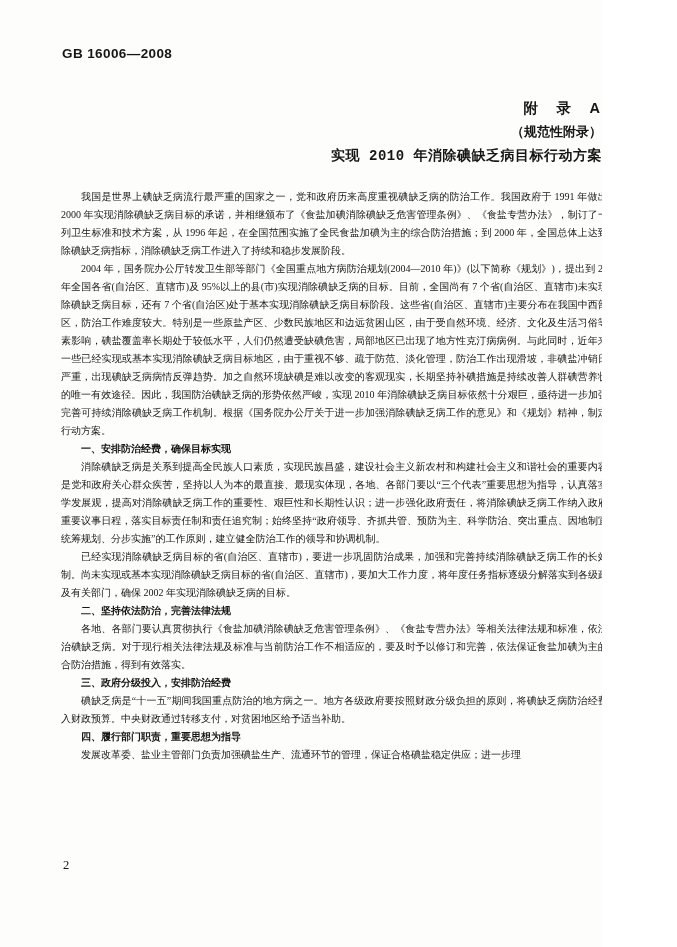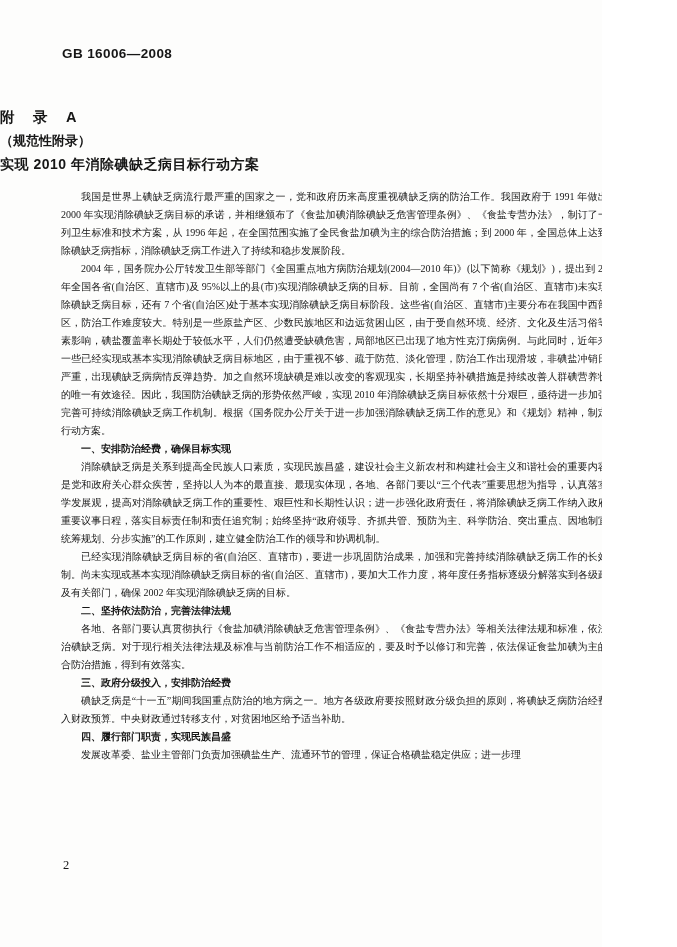--- a/index.html
+++ b/index.html
@@ -20,30 +20,30 @@
     top: 46px;
     left: 62px;
     font-family: "Liberation Sans", "DejaVu Sans", sans-serif;
     font-weight: 700;
     font-size: 13.5px;
     letter-spacing: 0.4px;
   }
 
   .title-block {
     position: absolute;
-    top: 108px;
+    top: 99px;
     left: 0;
     width: 100%;
-    text-align: left;
+    text-align: right;
     font-family: "Liberation Sans", "DejaVu Sans", sans-serif;
     font-weight: 700;
   }
   .app-label { font-size: 14.5px; letter-spacing: 2px; }
   .app-note  { font-size: 13px;   margin-top: 5px; }
-  .app-title { font-size: 14px;   margin-top: 6px; letter-spacing: 0.5px; }
+  .app-title { font-size: 14px;   margin-top: 6px; letter-spacing: 0.5px; font-family: Liberation Mono, monospace; }
 
   .content {
     position: absolute;
     top: 188px;
     left: 61px;
     width: 557px;
     font-size: 10px;
     line-height: 18px;
     text-align: justify;
   }
@@ -76,19 +76,19 @@
   <div class="content">
     <p class="para">我国是世界上碘缺乏病流行最严重的国家之一，党和政府历来高度重视碘缺乏病的防治工作。我国政府于 1991 年做出到 2000 年实现消除碘缺乏病目标的承诺，并相继颁布了《食盐加碘消除碘缺乏危害管理条例》、《食盐专营办法》，制订了一系列卫生标准和技术方案，从 1996 年起，在全国范围实施了全民食盐加碘为主的综合防治措施；到 2000 年，全国总体上达到消除碘缺乏病指标，消除碘缺乏病工作进入了持续和稳步发展阶段。</p>
     <p class="para">2004 年，国务院办公厅转发卫生部等部门《全国重点地方病防治规划(2004—2010 年)》(以下简称《规划》)，提出到 2010 年全国各省(自治区、直辖市)及 95%以上的县(市)实现消除碘缺乏病的目标。目前，全国尚有 7 个省(自治区、直辖市)未实现消除碘缺乏病目标，还有 7 个省(自治区)处于基本实现消除碘缺乏病目标阶段。这些省(自治区、直辖市)主要分布在我国中西部地区，防治工作难度较大。特别是一些原盐产区、少数民族地区和边远贫困山区，由于受自然环境、经济、文化及生活习俗等因素影响，碘盐覆盖率长期处于较低水平，人们仍然遭受缺碘危害，局部地区已出现了地方性克汀病病例。与此同时，近年来，一些已经实现或基本实现消除碘缺乏病目标地区，由于重视不够、疏于防范、淡化管理，防治工作出现滑坡，非碘盐冲销日趋严重，出现碘缺乏病病情反弹趋势。加之自然环境缺碘是难以改变的客观现实，长期坚持补碘措施是持续改善人群碘营养状况的唯一有效途径。因此，我国防治碘缺乏病的形势依然严峻，实现 2010 年消除碘缺乏病目标依然十分艰巨，亟待进一步加强和完善可持续消除碘缺乏病工作机制。根据《国务院办公厅关于进一步加强消除碘缺乏病工作的意见》和《规划》精神，制定本行动方案。</p>
     <p class="heading">一、安排防治经费，确保目标实现</p>
     <p class="para">消除碘缺乏病是关系到提高全民族人口素质，实现民族昌盛，建设社会主义新农村和构建社会主义和谐社会的重要内容，是党和政府关心群众疾苦，坚持以人为本的最直接、最现实体现，各地、各部门要以“三个代表”重要思想为指导，认真落实科学发展观，提高对消除碘缺乏病工作的重要性、艰巨性和长期性认识；进一步强化政府责任，将消除碘缺乏病工作纳入政府的重要议事日程，落实目标责任制和责任追究制；始终坚持“政府领导、齐抓共管、预防为主、科学防治、突出重点、因地制宜、统筹规划、分步实施”的工作原则，建立健全防治工作的领导和协调机制。</p>
     <p class="para">已经实现消除碘缺乏病目标的省(自治区、直辖市)，要进一步巩固防治成果，加强和完善持续消除碘缺乏病工作的长效机制。尚未实现或基本实现消除碘缺乏病目标的省(自治区、直辖市)，要加大工作力度，将年度任务指标逐级分解落实到各级政府及有关部门，确保 2002 年实现消除碘缺乏病的目标。</p>
     <p class="heading">二、坚持依法防治，完善法律法规</p>
     <p class="para">各地、各部门要认真贯彻执行《食盐加碘消除碘缺乏危害管理条例》、《食盐专营办法》等相关法律法规和标准，依法防治碘缺乏病。对于现行相关法律法规及标准与当前防治工作不相适应的，要及时予以修订和完善，依法保证食盐加碘为主的综合防治措施，得到有效落实。</p>
     <p class="heading">三、政府分级投入，安排防治经费</p>
     <p class="para">碘缺乏病是“十一五”期间我国重点防治的地方病之一。地方各级政府要按照财政分级负担的原则，将碘缺乏病防治经费列入财政预算。中央财政通过转移支付，对贫困地区给予适当补助。</p>
-    <p class="heading">四、履行部门职责，实现民族昌盛</p>
+    <p class="heading">四、履行部门职责，重要思想为指导</p>
     <p class="para">发展改革委、盐业主管部门负责加强碘盐生产、流通环节的管理，保证合格碘盐稳定供应；进一步理</p>
   </div>
 
   <div class="page-no">2</div>
 
 </div>
 
 </body></html>

